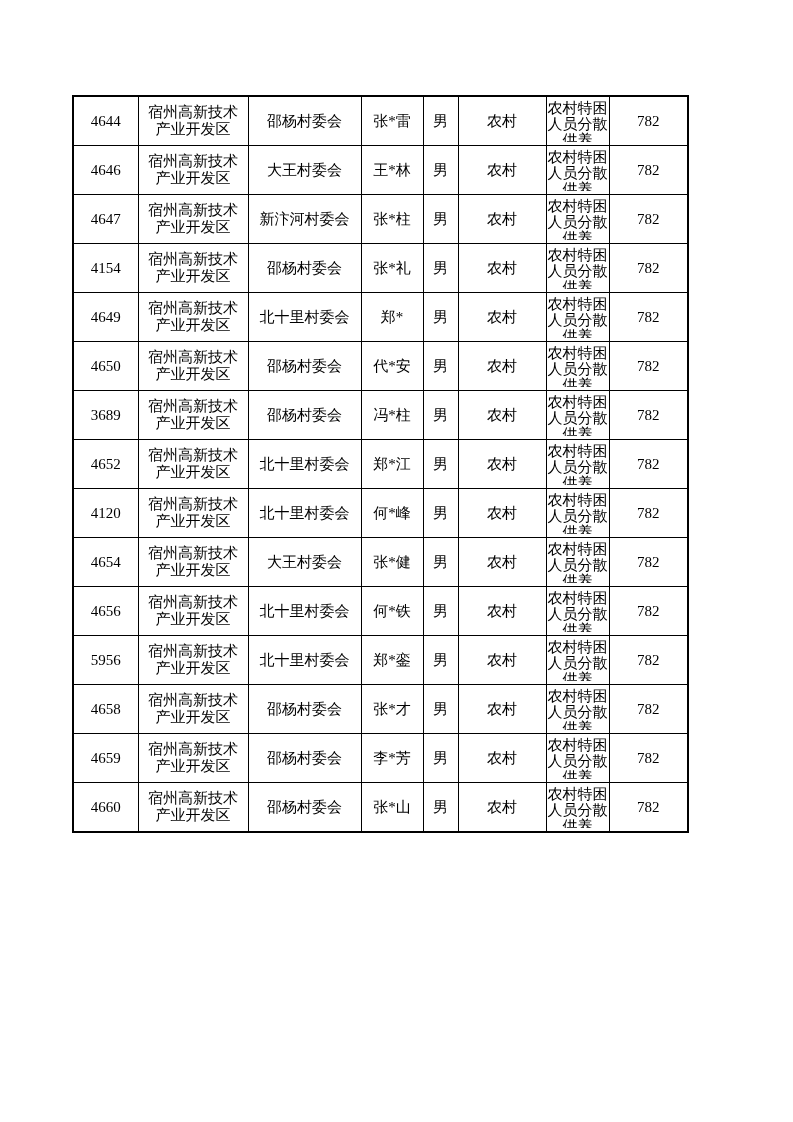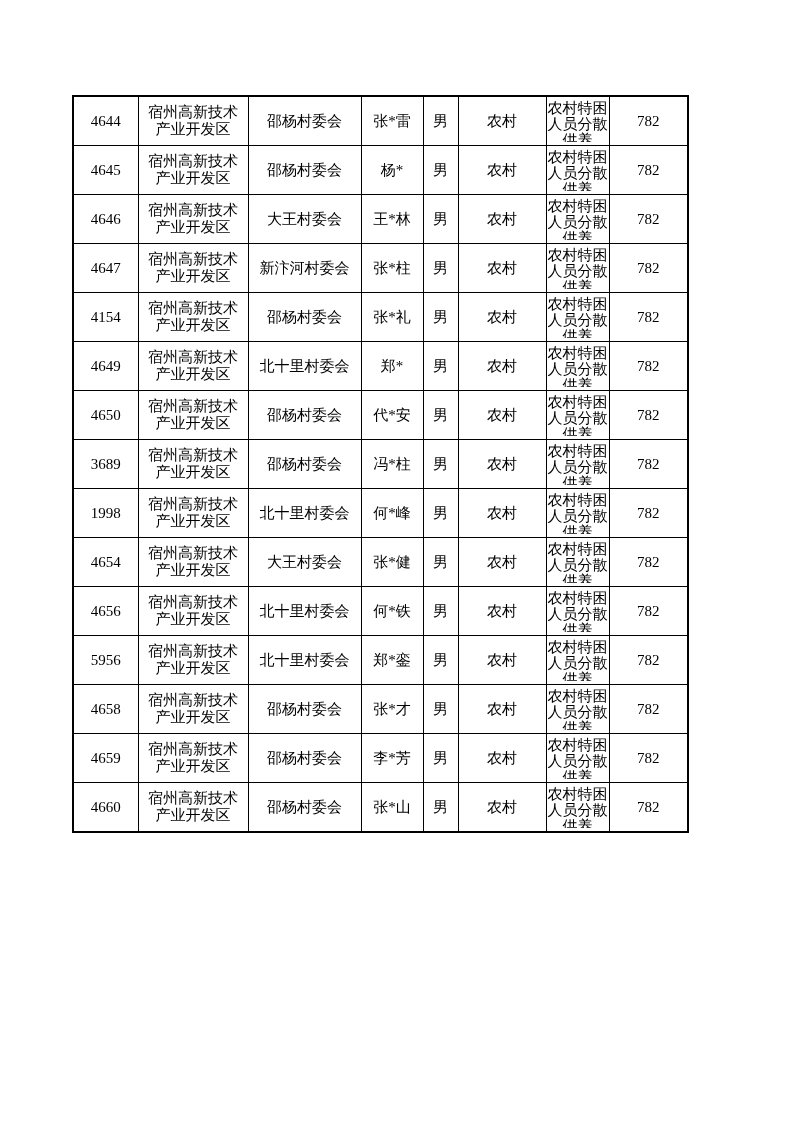--- a/index.html
+++ b/index.html
@@ -92,46 +92,20 @@
           </td>
           <td>
             <div class="inner inner-category">农村特困人员分散供养</div>
           </td>
           <td>
             <div class="inner inner-amount">782</div>
           </td>
         </tr>
         <tr>
           <td>
-            <div class="inner inner-seq">4645</div>
-          </td>
-          <td>
-            <div class="inner inner-district">宿州高新技术产业开发区</div>
-          </td>
-          <td>
-            <div class="inner inner-village">邵杨村委会</div>
-          </td>
-          <td>
-            <div class="inner inner-name">杨*</div>
-          </td>
-          <td>
-            <div class="inner inner-gender">男</div>
-          </td>
-          <td>
-            <div class="inner inner-area">农村</div>
-          </td>
-          <td>
-            <div class="inner inner-category">农村特困人员分散供养</div>
-          </td>
-          <td>
-            <div class="inner inner-amount">782</div>
-          </td>
-        </tr>
-        <tr>
-          <td>
             <div class="inner inner-seq">4646</div>
           </td>
           <td>
             <div class="inner inner-district">宿州高新技术产业开发区</div>
           </td>
           <td>
             <div class="inner inner-village">大王村委会</div>
           </td>
           <td>
             <div class="inner inner-name">王*林</div>
@@ -274,21 +248,47 @@
           </td>
           <td>
             <div class="inner inner-category">农村特困人员分散供养</div>
           </td>
           <td>
             <div class="inner inner-amount">782</div>
           </td>
         </tr>
         <tr>
           <td>
-            <div class="inner inner-seq">1998</div>
+            <div class="inner inner-seq">4652</div>
+          </td>
+          <td>
+            <div class="inner inner-district">宿州高新技术产业开发区</div>
+          </td>
+          <td>
+            <div class="inner inner-village">北十里村委会</div>
+          </td>
+          <td>
+            <div class="inner inner-name">郑*江</div>
+          </td>
+          <td>
+            <div class="inner inner-gender">男</div>
+          </td>
+          <td>
+            <div class="inner inner-area">农村</div>
+          </td>
+          <td>
+            <div class="inner inner-category">农村特困人员分散供养</div>
+          </td>
+          <td>
+            <div class="inner inner-amount">782</div>
+          </td>
+        </tr>
+        <tr>
+          <td>
+            <div class="inner inner-seq">4120</div>
           </td>
           <td>
             <div class="inner inner-district">宿州高新技术产业开发区</div>
           </td>
           <td>
             <div class="inner inner-village">北十里村委会</div>
           </td>
           <td>
             <div class="inner inner-name">何*峰</div>
           </td>

